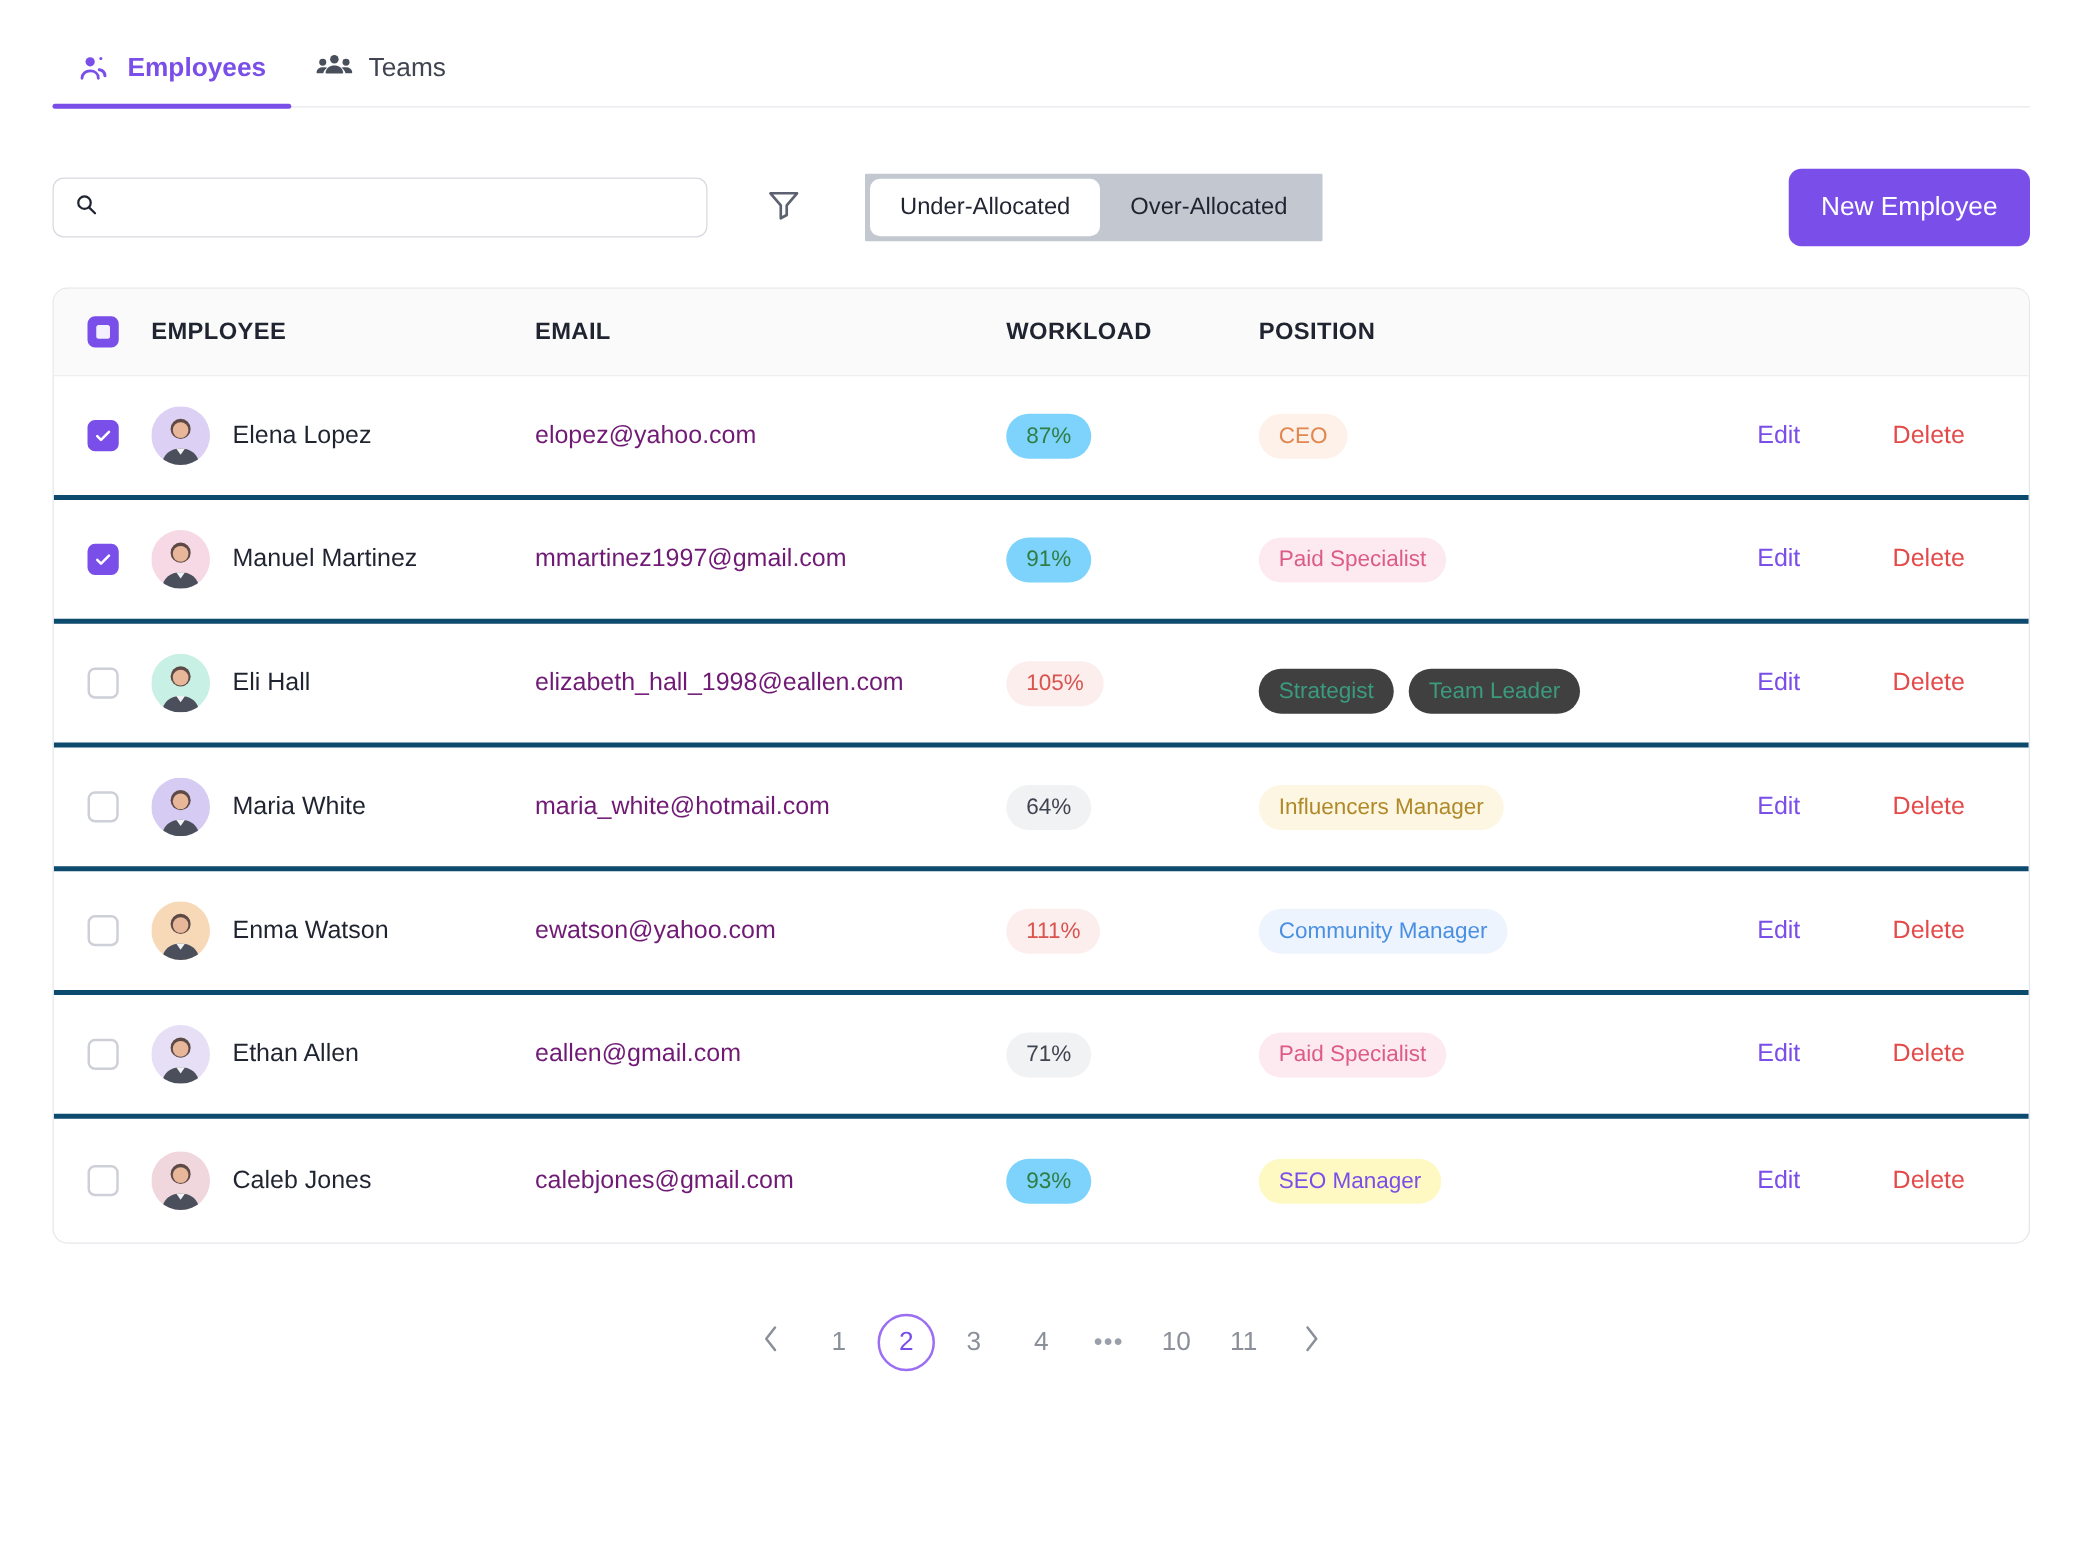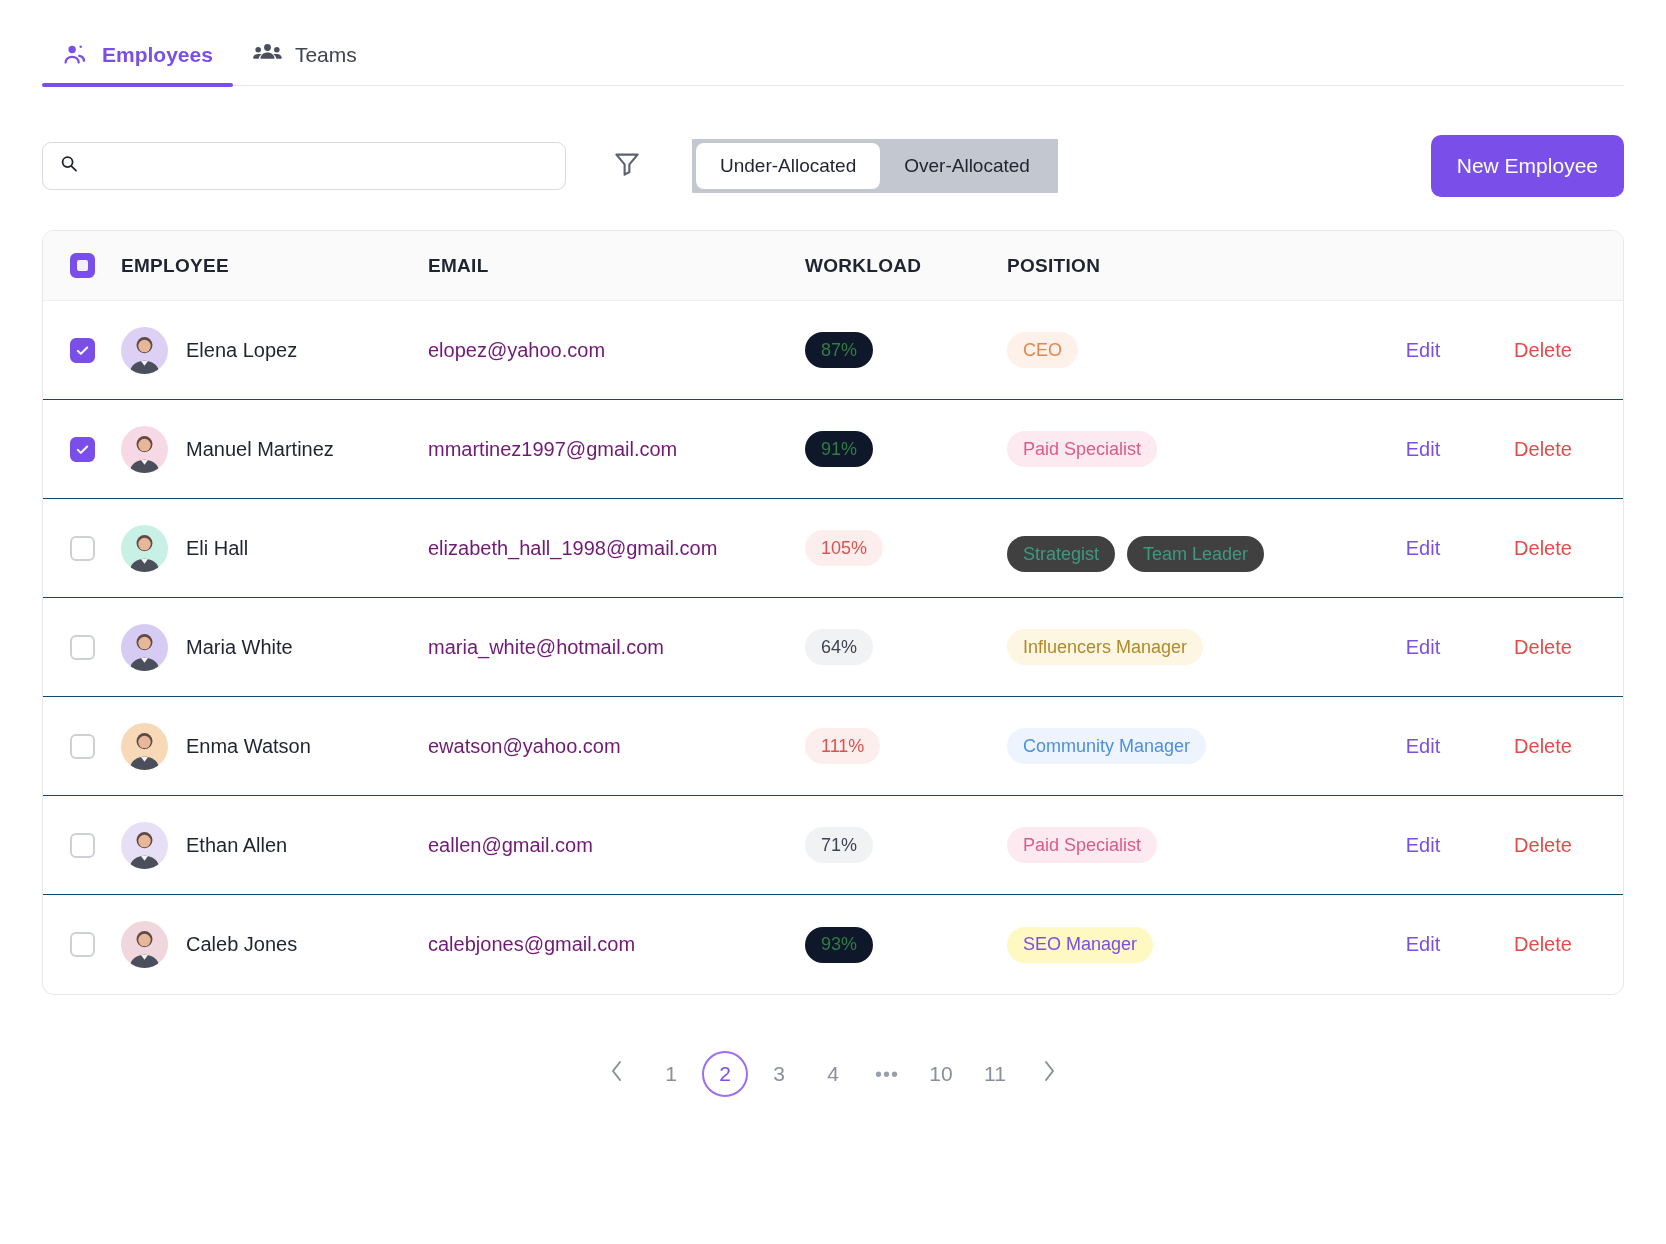--- a/index.html
+++ b/index.html
@@ -103,21 +103,21 @@
   }
   .thead {
     display: flex; align-items: center;
     height: 70px;
     background: #fafafb;
     border-bottom: 1px solid #eceef1;
   }
   .row {
     display: flex; align-items: center;
     height: 99px;
-    border-bottom: 1px solid #0c4a6e;
+    border-bottom: 4px solid #0c4a6e;
   }
   .row:last-child { border-bottom: 0; }
 
   .c-check { width: 78px; display: flex; justify-content: center; }
   .c-name  { width: 307px; display: flex; align-items: center; gap: 18px; }
   .c-email { width: 377px; }
   .c-load  { width: 202px; }
   .c-pos   { width: 320px; display: flex; align-items: center; gap: 12px; }
   .c-act   { flex: 1; display: flex; align-items: center; justify-content: flex-end; gap: 0; padding-right: 20px; }
 
@@ -149,21 +149,21 @@
   .av-face { position: absolute; inset: 0; }
 
   .name { font-size: 20px; color: #1f2430; }
   .email { font-size: 20px; color: #701a75; }
 
   .pill {
     display: inline-flex; align-items: center; justify-content: center;
     height: 36px; padding: 0 16px; border-radius: 18px;
     font-size: 18px; white-space: nowrap;
   }
-  .load-green { background: #0f172a; color: #2f7d43; }
+  .load-green { background: #7dd3fc; color: #2f7d43; }
   .load-red   { background: #fdeeee; color: #d9534f; }
   .load-gray  { background: #f1f2f4; color: #3f4450; }
 
   .pos-orange { background: #fdf1ea; color: #e0884f; }
   .pos-pink   { background: #fdeaf1; color: #dc5b87; }
   .pos-teal   { background: #404040; color: #3a9b7e; margin-top: 12px; }
   .pos-yellow { background: #fcf6e3; color: #b08a28; }
   .pos-blue   { background: #eef4fd; color: #4a90e2; }
   .pos-purple { background: #fef9c3; color: #7a4ee8; }
 
@@ -340,21 +340,21 @@
               <svg class="av-face" viewBox="0 0 48 48">
                 <rect width="48" height="48" fill="#c9f0e4"></rect>
                 <circle cx="24" cy="18.5" r="8.2" fill="#5d4a46"></circle>
                 <circle cx="24" cy="19.5" r="6.4" fill="#e8b79a"></circle>
                 <path d="M9 48c0-8.6 6.7-13.5 15-13.5S39 39.4 39 48z" fill="#4b4f5c"></path>
                 <path d="M20.4 34.6h7.2l-3.6 5z" fill="#f2f2f4"></path>
               </svg>
             </span>
             <span class="name">Eli Hall</span>
           </div>
-          <div class="c-email"><span class="email">elizabeth_hall_1998@gmail.com</span></div>
+          <div class="c-email"><span class="email">elizabeth_hall_1998@eallen.com</span></div>
           <div class="c-load"><span class="pill load-red">105%</span></div>
           <div class="c-pos">
             <span class="pill pos-teal">Strategist</span>
             <span class="pill pos-teal">Team Leader</span>
           </div>
           <div class="c-act">
             <a class="act act-edit">Edit</a>
             <a class="act act-del">Delete</a>
           </div>
         </div>

